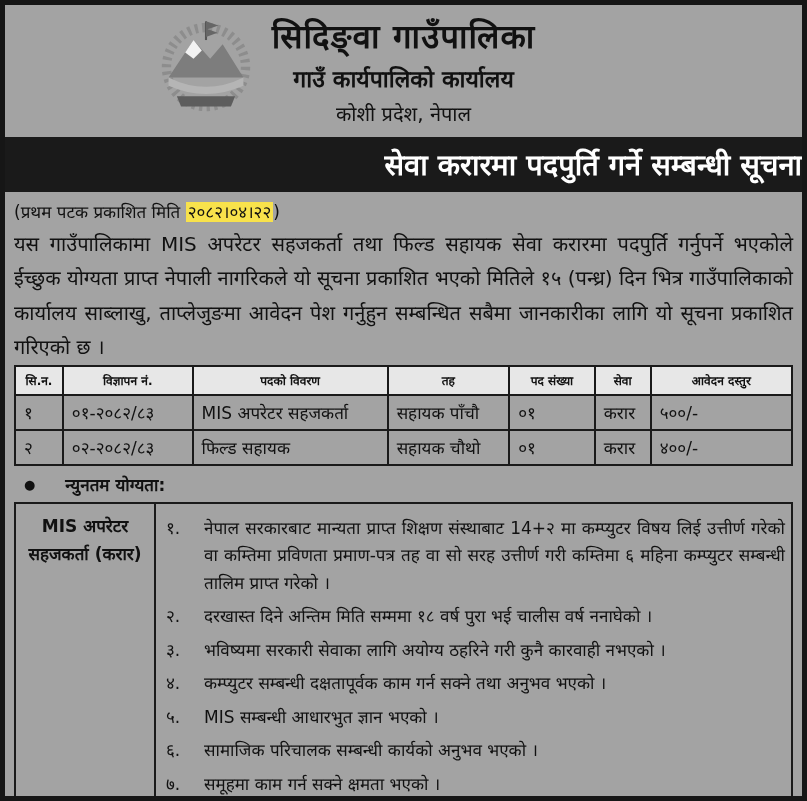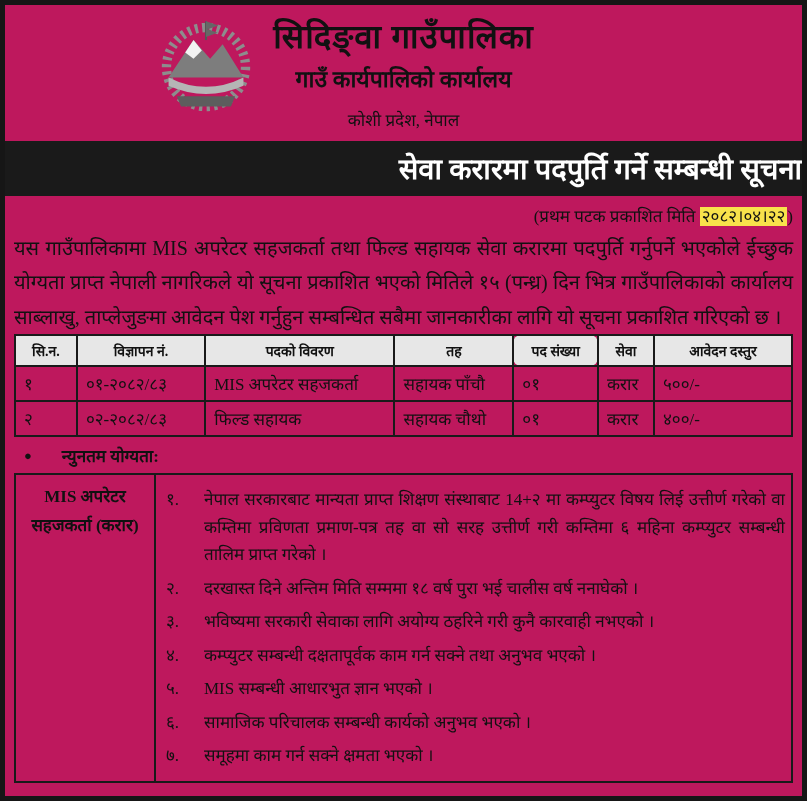--- a/index.html
+++ b/index.html
@@ -1,61 +1,61 @@
 <!DOCTYPE html>
 <html><head>
 <meta charset="utf-8">
 <style>
   * { margin: 0; padding: 0; box-sizing: border-box; }
   html, body { width: 807px; background: #fff; }
   body { font-family: "DejaVu Sans", sans-serif; color: #111; }
   .page {
     width: 807px; height: 801px;
     border: 5px solid #161616;
-    background: #be185d;
+    background: #a3a3a3;
     overflow: hidden;
-    display: flex; flex-direction: column; font-family: Liberation Serif, serif;
+    display: flex; flex-direction: column;
   }
 
   
   .letterhead { position: relative; text-align: center; padding: 8px 0 10px 0; }
   .emblem { position: absolute; left: 146px; top: 8px; width: 110px; height: 104px; }
   .title-main { font-size: 33px; font-weight: bold; letter-spacing: 1px; }
   .title-sub  { font-size: 23px; font-weight: bold; margin-top: 4px; }
   .addr-line  { font-size: 17px; margin-top: 9px; }
-  .addr-line2 { font-size: 17px; margin-top: 14px; }
+  .addr-line2 { font-size: 20px; margin-top: 6px; }
 
   
   .banner {
     background: #1a1a1a; color: #fff;
     text-align: right; font-size: 29px; font-weight: bold;
     padding: 7px 0 9px 0;
   }
 
   
   .content { padding: 6px 9px 0 9px; flex: 1; }
-  .pub-line { text-align: right; font-size: 17px; margin: 2px 0 4px 0; }
+  .pub-line { text-align: left; font-size: 17px; margin: 2px 0 4px 0; }
   .hl { background: #f8e24b; padding: 0 2px; }
   .notice-body {
     font-size: 20px; line-height: 1.72; text-align: justify;
   }
 
   
   table { border-collapse: collapse; width: 100%; }
   .vacancy td, .vacancy th { border: 2px solid #1a1a1a; }
   .vacancy th {
-    background: #e7e7e7; font-size: 14px; font-weight: bold;
-    padding: 5px 16px; text-align: center;
+    background: #e7e7e7; font-size: 12px; font-weight: bold;
+    padding: 5px 0; text-align: center;
   }
   .vacancy td { font-size: 17px; padding: 5px 8px; text-align: left; }
   .col-sn { width: 48px; }
   .col-ad { width: 130px; }
   .col-pos { width: 196px; }
   .col-lvl { width: 122px; }
-  .col-num { width: 86px; border-radius: 8px; }
+  .col-num { width: 86px; }
   .col-svc { width: 56px; }
   .col-fee { width: 142px; }
 
   
   .min-qual {
     display: flex; align-items: center; gap: 30px;
     font-weight: bold; font-size: 17px;
     padding: 7px 0 6px 10px;
   }
   .bullet { font-size: 13px; line-height: 1; }

